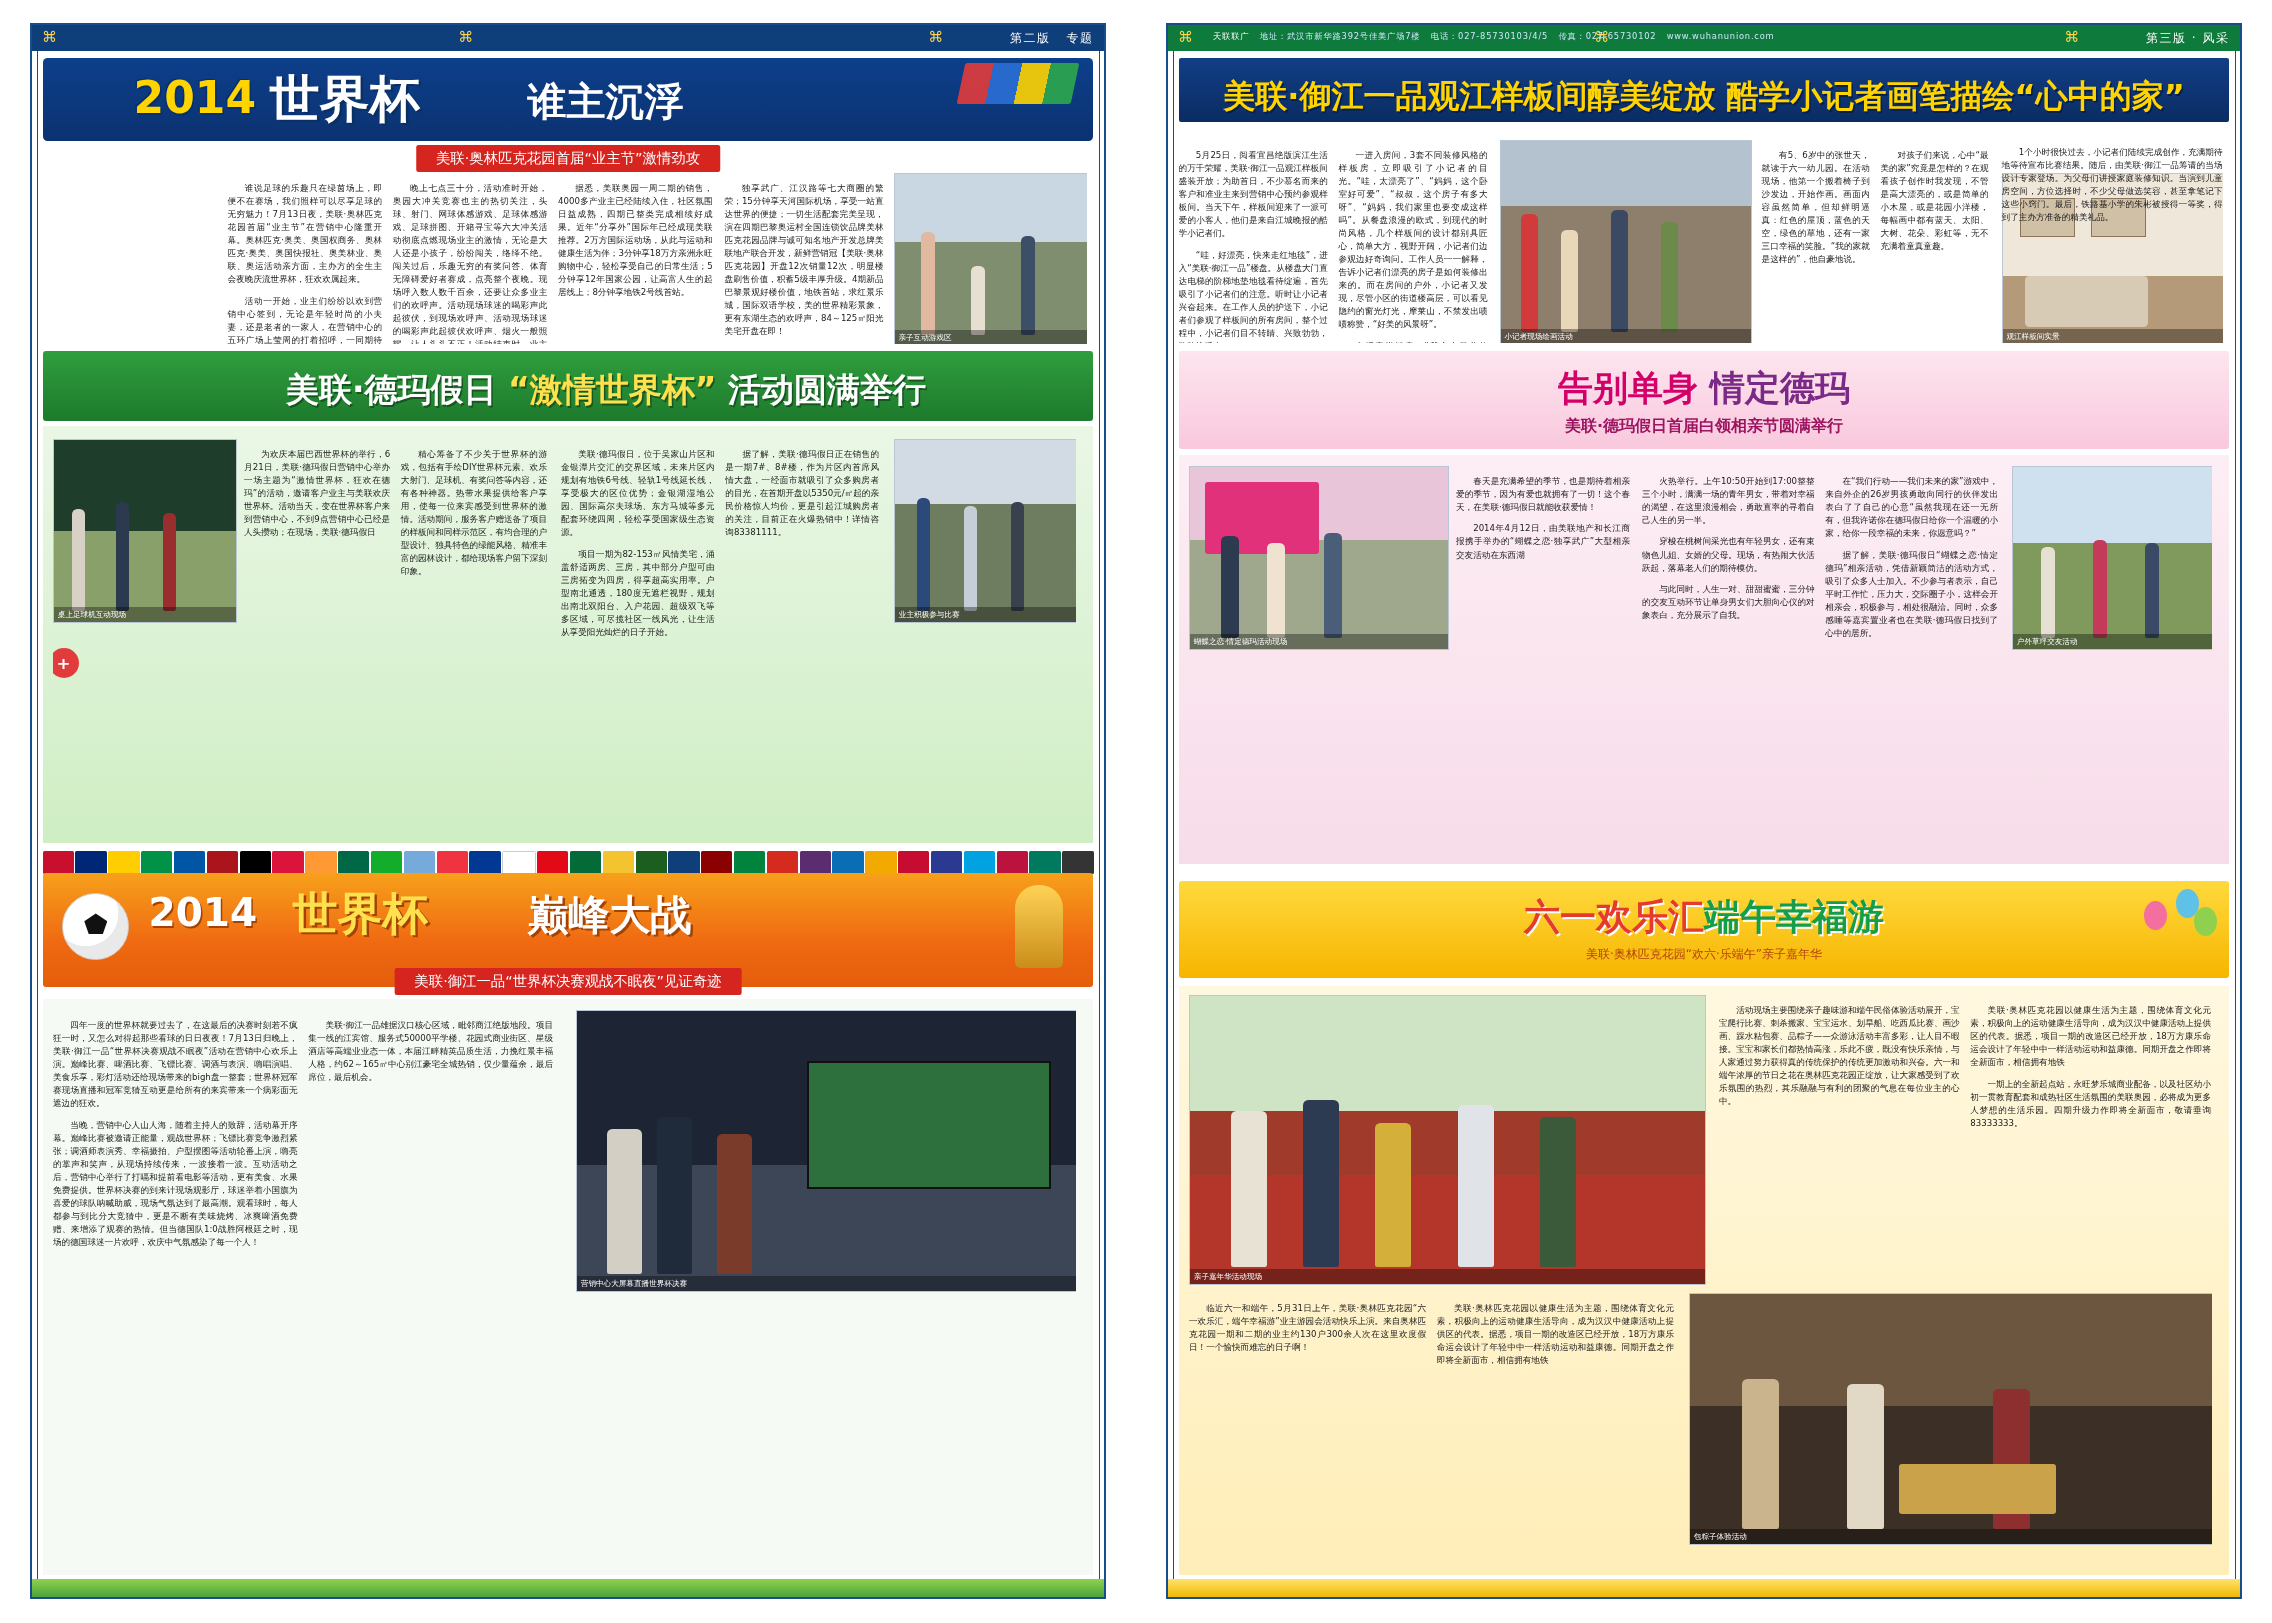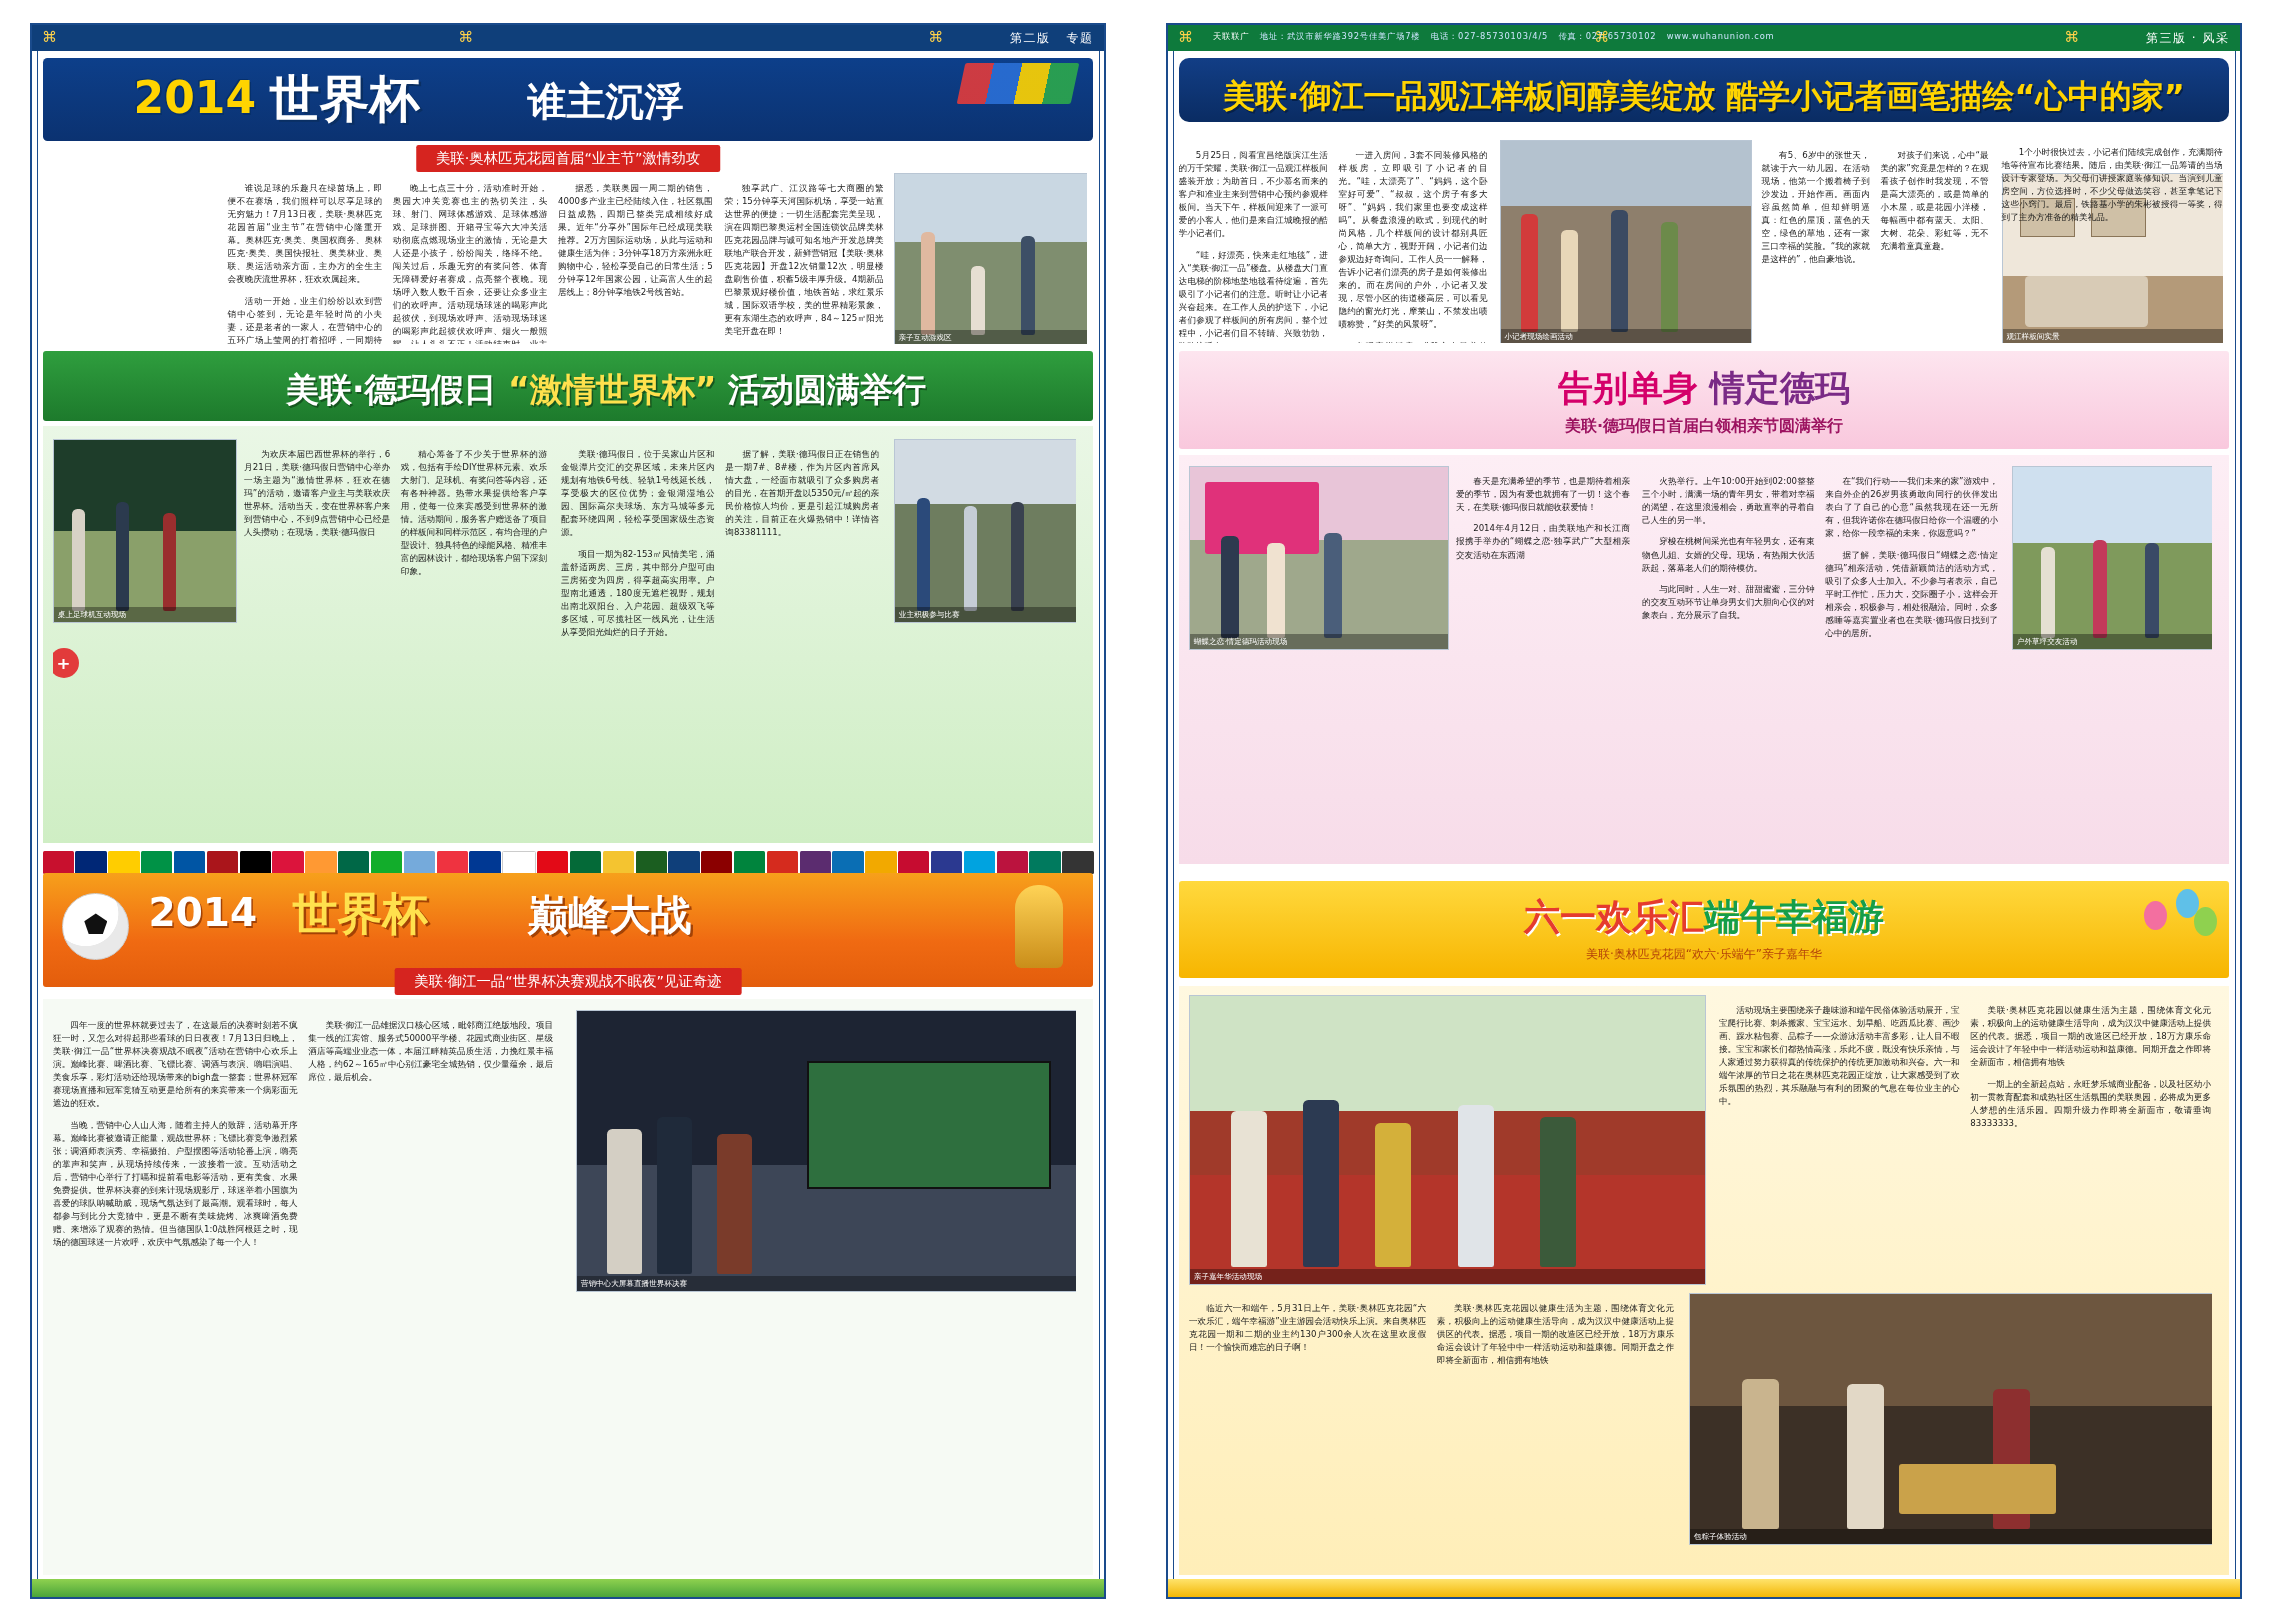--- a/index.html
+++ b/index.html
@@ -44,21 +44,21 @@
   .b-peak .ball:after{content:"";position:absolute;left:21px;top:19.7px;width:23px;height:21px;background:#111;
      clip-path:polygon(50% 0,100% 38%,80% 100%,20% 100%,0 38%);}
   .b-peak .t1{position:absolute;left:106px;top:16.7px;font-size:39px;font-weight:bold;color:#ffffff;text-shadow:1.5px 1.5px 0 #a34205;}
   .b-peak .t2{position:absolute;left:250px;top:10.6px;font-size:45px;font-weight:bold;color:#ffe14d;text-shadow:2.3px 2.3px 0 #a34205;}
   .b-peak .t3{position:absolute;left:485px;top:15px;font-size:41px;font-weight:bold;color:#ffffff;text-shadow:2.3px 2.3px 0 #a34205;}
   .b-peak .trophy{position:absolute;right:30px;top:12px;width:48px;height:83px;
      background:linear-gradient(180deg,#ffd659,#c8901a);border-radius:23px 23px 6px 6px;opacity:.95;}
   .flagstrip{position:absolute;left:10.6px;right:10.6px;top:826px;height:23px;display:flex;gap:1.5px;}
   .flagstrip i{flex:1;height:100%;display:block;border-radius:1.5px;}
 
-  .b-blue-top{top:33px;height:64px;background:linear-gradient(180deg,#123e86,#0a2c63);border-radius:10px;}
+  .b-blue-top{top:33px;height:64px;background:linear-gradient(180deg,#123e86,#0a2c63);border-radius:2px;}
   .b-blue-top .t{position:absolute;width:100%;text-align:center;top:16.7px;font-size:32px;font-weight:bold;color:#ffd400;
      text-shadow:1.5px 1.5px 0 #06204a;white-space:nowrap;}
 
   .b-pink{top:326px;height:98px;background:linear-gradient(180deg,#fde5ef 0%,#f9c8dd 100%);border-radius:3px;}
   .b-pink .t{position:absolute;width:100%;text-align:center;top:13.6px;font-size:35px;font-weight:bold;color:#d4006a;}
   .b-pink .t em{font-style:normal;color:#7a2a86;}
   .b-pink .sub{position:absolute;width:100%;text-align:center;top:65px;font-size:16px;color:#9c1360;font-weight:bold;}
 
   .b-yellow{top:856px;height:97px;background:linear-gradient(180deg,#ffd93d 0%,#f7b500 100%);border-radius:3px;}
   .b-yellow .t{position:absolute;width:100%;text-align:center;top:12px;font-size:36px;font-weight:bold;color:#e53b2d;
@@ -327,21 +327,21 @@
         <div class="cap">蝴蝶之恋·情定德玛活动现场</div>
       </div>
       <div class="cols" style="left:267px;top:0;width:174px;height:182px;">
         <div class="col">
             <p class="txt">春天是充满希望的季节，也是期待着相亲爱的季节，因为有爱也就拥有了一切！这个春天，在美联·德玛假日就能收获爱情！</p>
           <p class="txt">2014年4月12日，由美联地产和长江商报携手举办的“蝴蝶之恋·独享武广”大型相亲交友活动在东西湖</p>
           </div>
       </div>
       <div class="cols" style="left:453px;top:0;width:356px;height:182px;">
         <div class="col">
-            <p class="txt">火热举行。上午10:00开始到02:00整整三个小时，满满一场的青年男女，带着对幸福的渴望，在这里浪漫相会，勇敢直率的寻着自己人生的另一半。</p>
+            <p class="txt">火热举行。上午10:50开始到17:00整整三个小时，满满一场的青年男女，带着对幸福的渴望，在这里浪漫相会，勇敢直率的寻着自己人生的另一半。</p>
           <p class="txt">穿梭在桃树间采光也有年轻男女，还有束物色儿姐、女婿的父母。现场，有热闹大伙活跃起，落幕老人们的期待模仿。</p>
           <p class="txt">与此同时，人生一对、甜甜蜜蜜，三分钟的交友互动环节让单身男女们大胆向心仪的对象表白，充分展示了自我。</p>
           </div>
         <div class="col">
             <p class="txt">在“我们行动——我们未来的家”游戏中，来自外企的26岁男孩勇敢向同行的伙伴发出表白了了自己的心意“虽然我现在还一无所有，但我许诺你在德玛假日给你一个温暖的小家，给你一段幸福的未来，你愿意吗？”</p>
           <p class="txt">据了解，美联·德玛假日“蝴蝶之恋·情定德玛”相亲活动，凭借新颖简洁的活动方式，吸引了众多人士加入。不少参与者表示，自己平时工作忙，压力大，交际圈子小，这样会开相亲会，积极参与，相处很融洽。同时，众多感睡等嘉宾置业者也在美联·德玛假日找到了心中的居所。</p>
           </div>
       </div>
       <div class="photo" style="left:823px;top:0;width:200px;height:182px;background:linear-gradient(180deg,#cfe0ef 0 42%,#7f9a5c 42% 100%);">
         <div class="fig" style="left:14%;background:#e5e0d2;height:50%;"></div>

